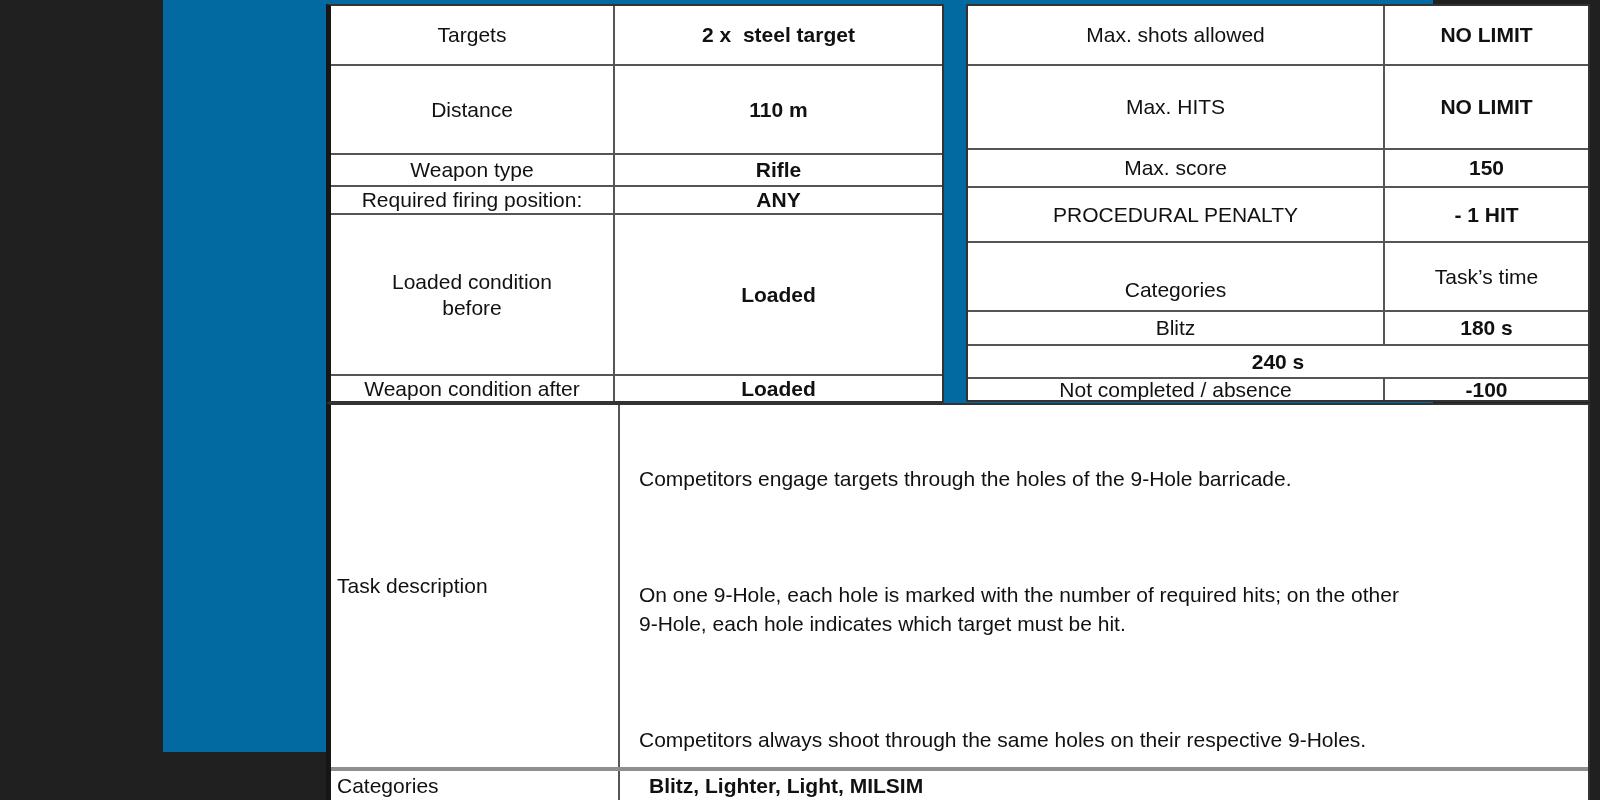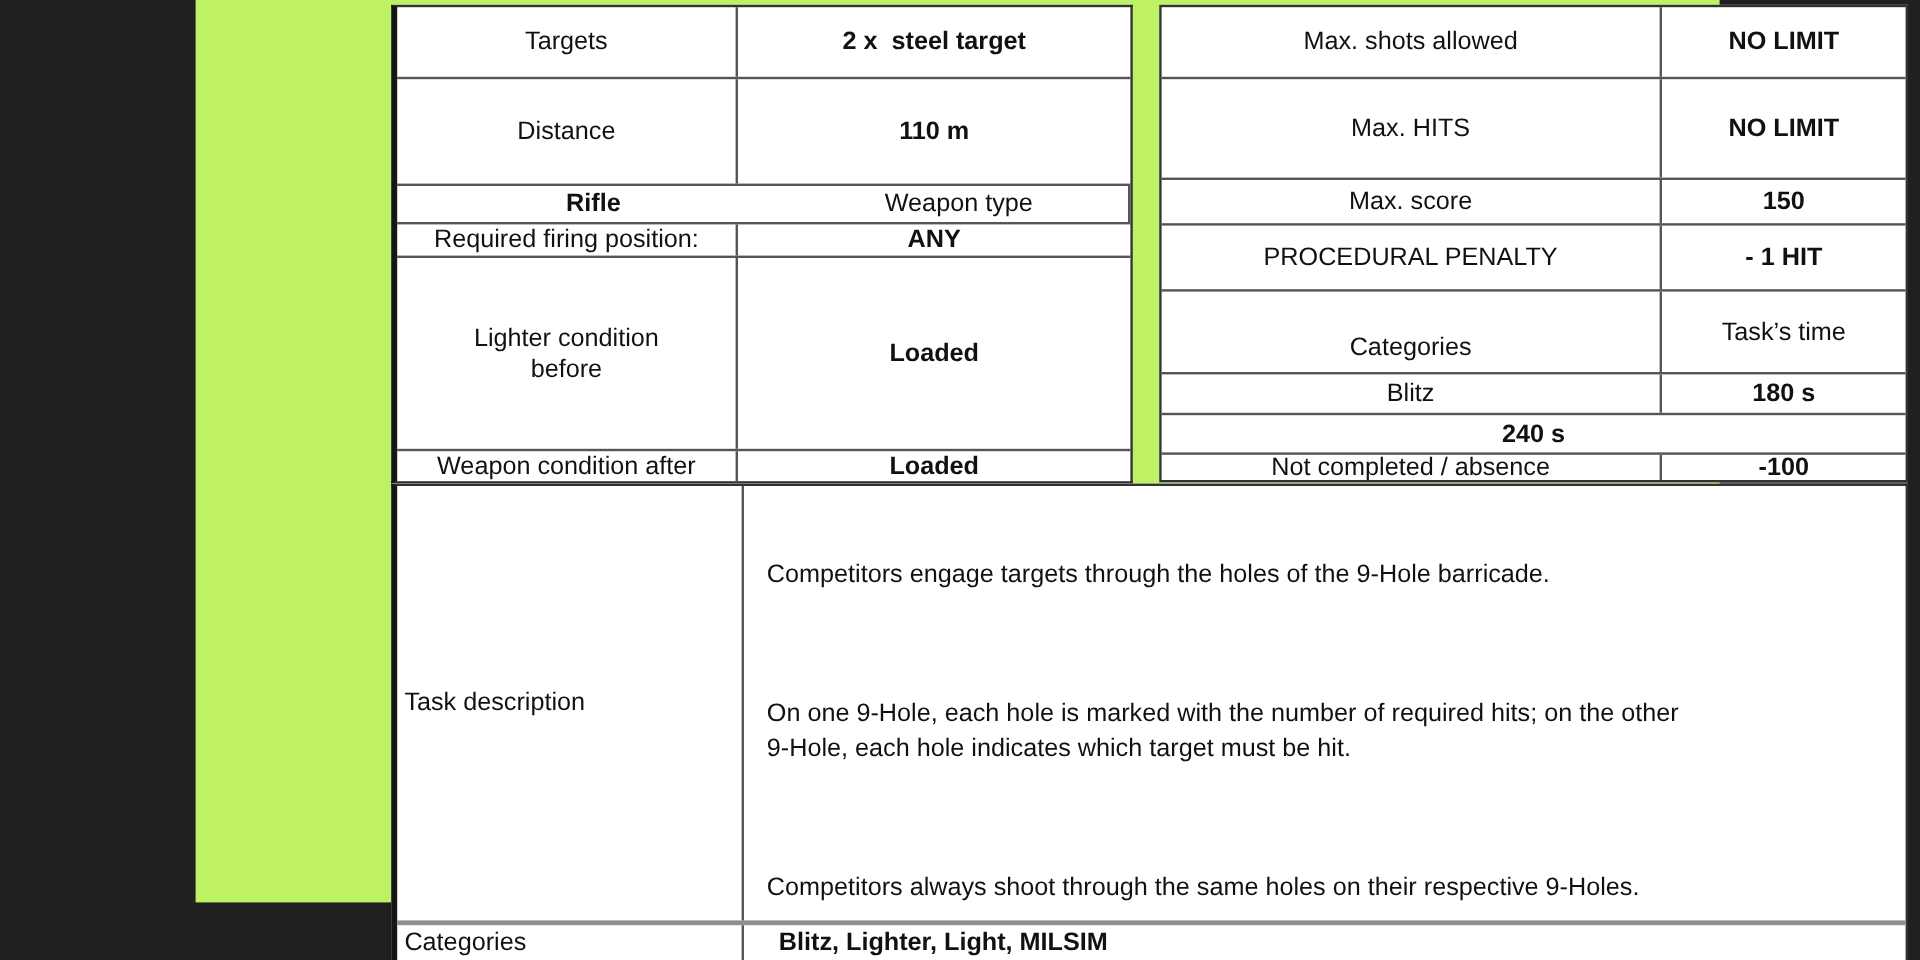--- a/index.html
+++ b/index.html
@@ -2,21 +2,21 @@
 <html><head>
 <meta charset="utf-8">
 <style>
   html,body { margin:0; padding:0; background:#202020; }
   #screen {
     position:relative; width:1600px; height:800px; overflow:hidden;
     background:#202020;
     font-family:"Liberation Sans","DejaVu Sans",sans-serif;
     color:#111;
   }
-  .paper { position:absolute; left:163px; top:0; width:1270px; height:752px; background:#bef264; }
+  .paper { position:absolute; left:163px; top:0; width:1270px; height:752px; background:#0369a1; }
   .tbl { position:absolute; box-sizing:border-box; background:#fff; border:2px solid #333; }
   #left-tbl  { left:163px; top:4px;  width:618px;  height:399px; border-left:5px solid #161616; }
   #right-tbl { left:803px; top:4px;  width:624px;  height:398px; }
   #bottom-tbl{ left:163px; top:403px; width:1264px; height:397px; border-left:5px solid #161616; border-bottom:none; display:flex; flex-direction:column; }
   .row { display:flex; box-sizing:border-box; border-bottom:2px solid #555; }
   .row:last-child { border-bottom:none; }
   .cell {
     box-sizing:border-box; display:flex; align-items:center; justify-content:center;
     text-align:center; font-size:21px; line-height:26px; white-space:pre-wrap;
     padding:0 6px; overflow:hidden;
@@ -47,29 +47,29 @@
     <div class="tbl" id="left-tbl">
       <div class="row" style="height:60px">
         <div class="cell lbl">Targets</div>
         <div class="cell val b">2 x  steel target</div>
       </div>
       <div class="row" style="height:89px">
         <div class="cell lbl">Distance</div>
         <div class="cell val b">110 m</div>
       </div>
       <div class="row" style="height:32px">
+        <div class="cell lbl">Weapon type</div>
         <div class="cell val b">Rifle</div>
-        <div class="cell lbl">Weapon type</div>
       </div>
       <div class="row" style="height:28px">
         <div class="cell lbl">Required firing position:</div>
         <div class="cell val b">ANY</div>
       </div>
       <div class="row" style="height:161px">
-        <div class="cell lbl">Lighter condition
+        <div class="cell lbl">Loaded condition
 before</div>
         <div class="cell val b">Loaded</div>
       </div>
       <div class="row" style="height:25px">
         <div class="cell lbl">Weapon condition after</div>
         <div class="cell val b">Loaded</div>
       </div>
     </div>
 
     <div class="tbl" id="right-tbl">

